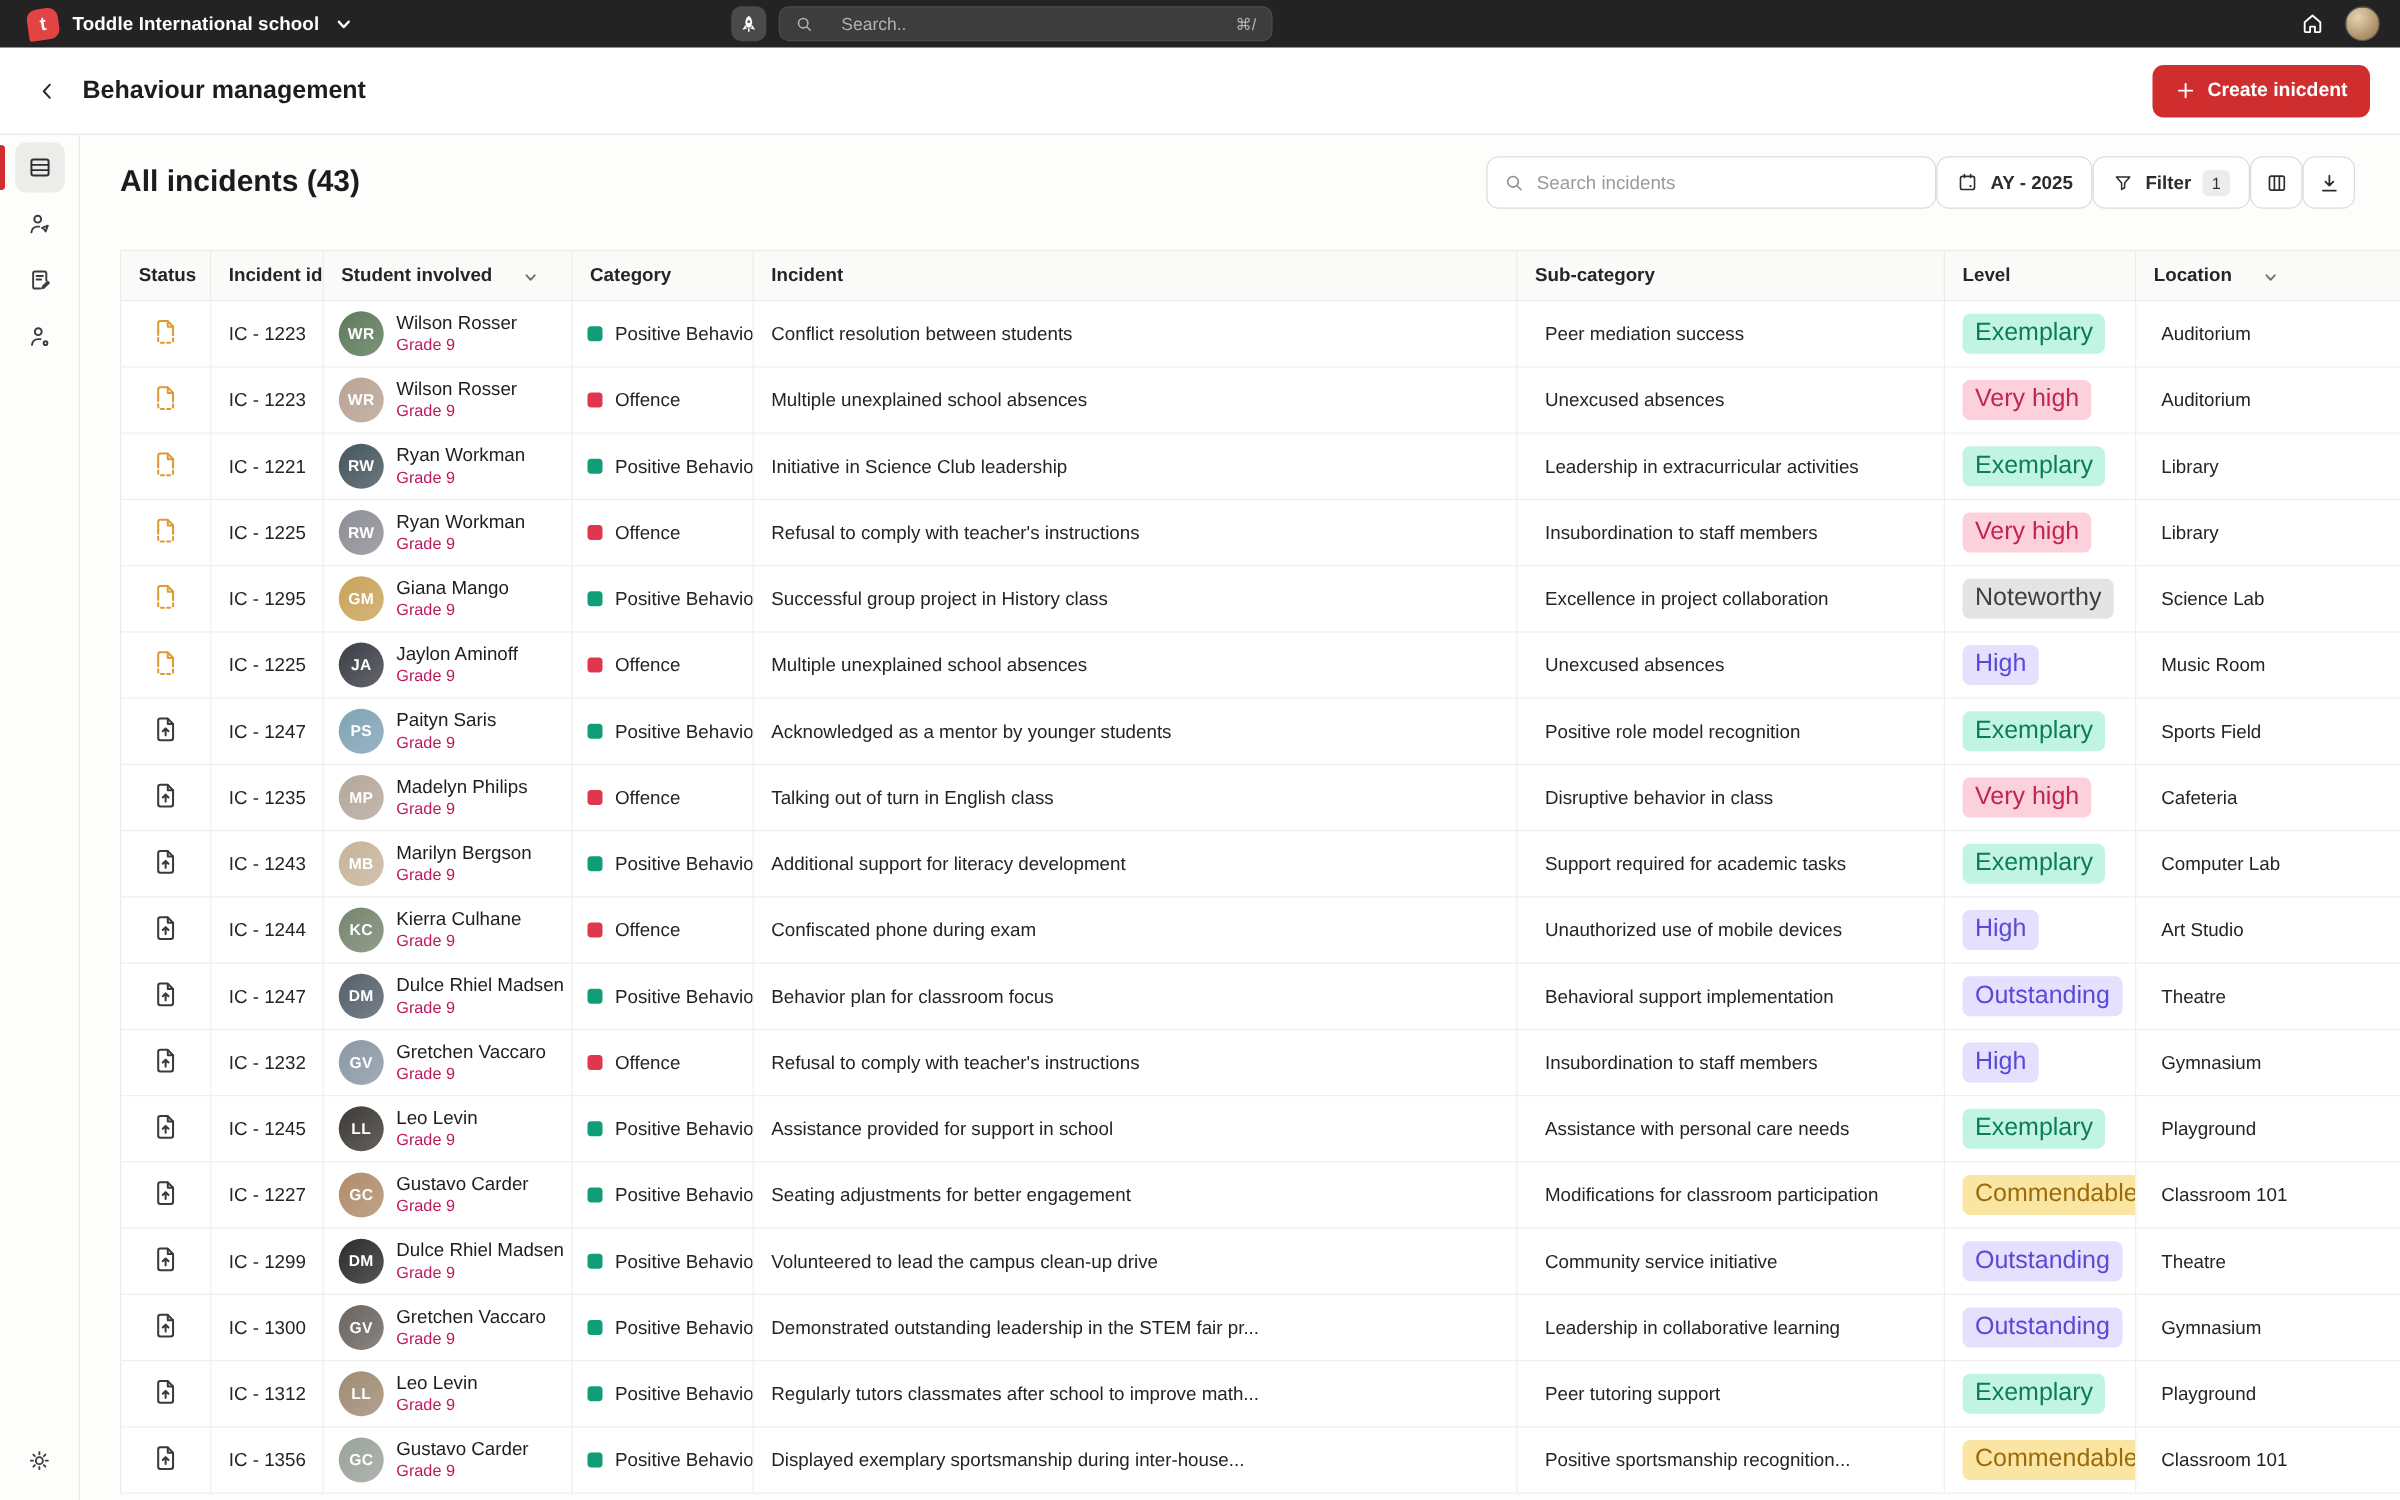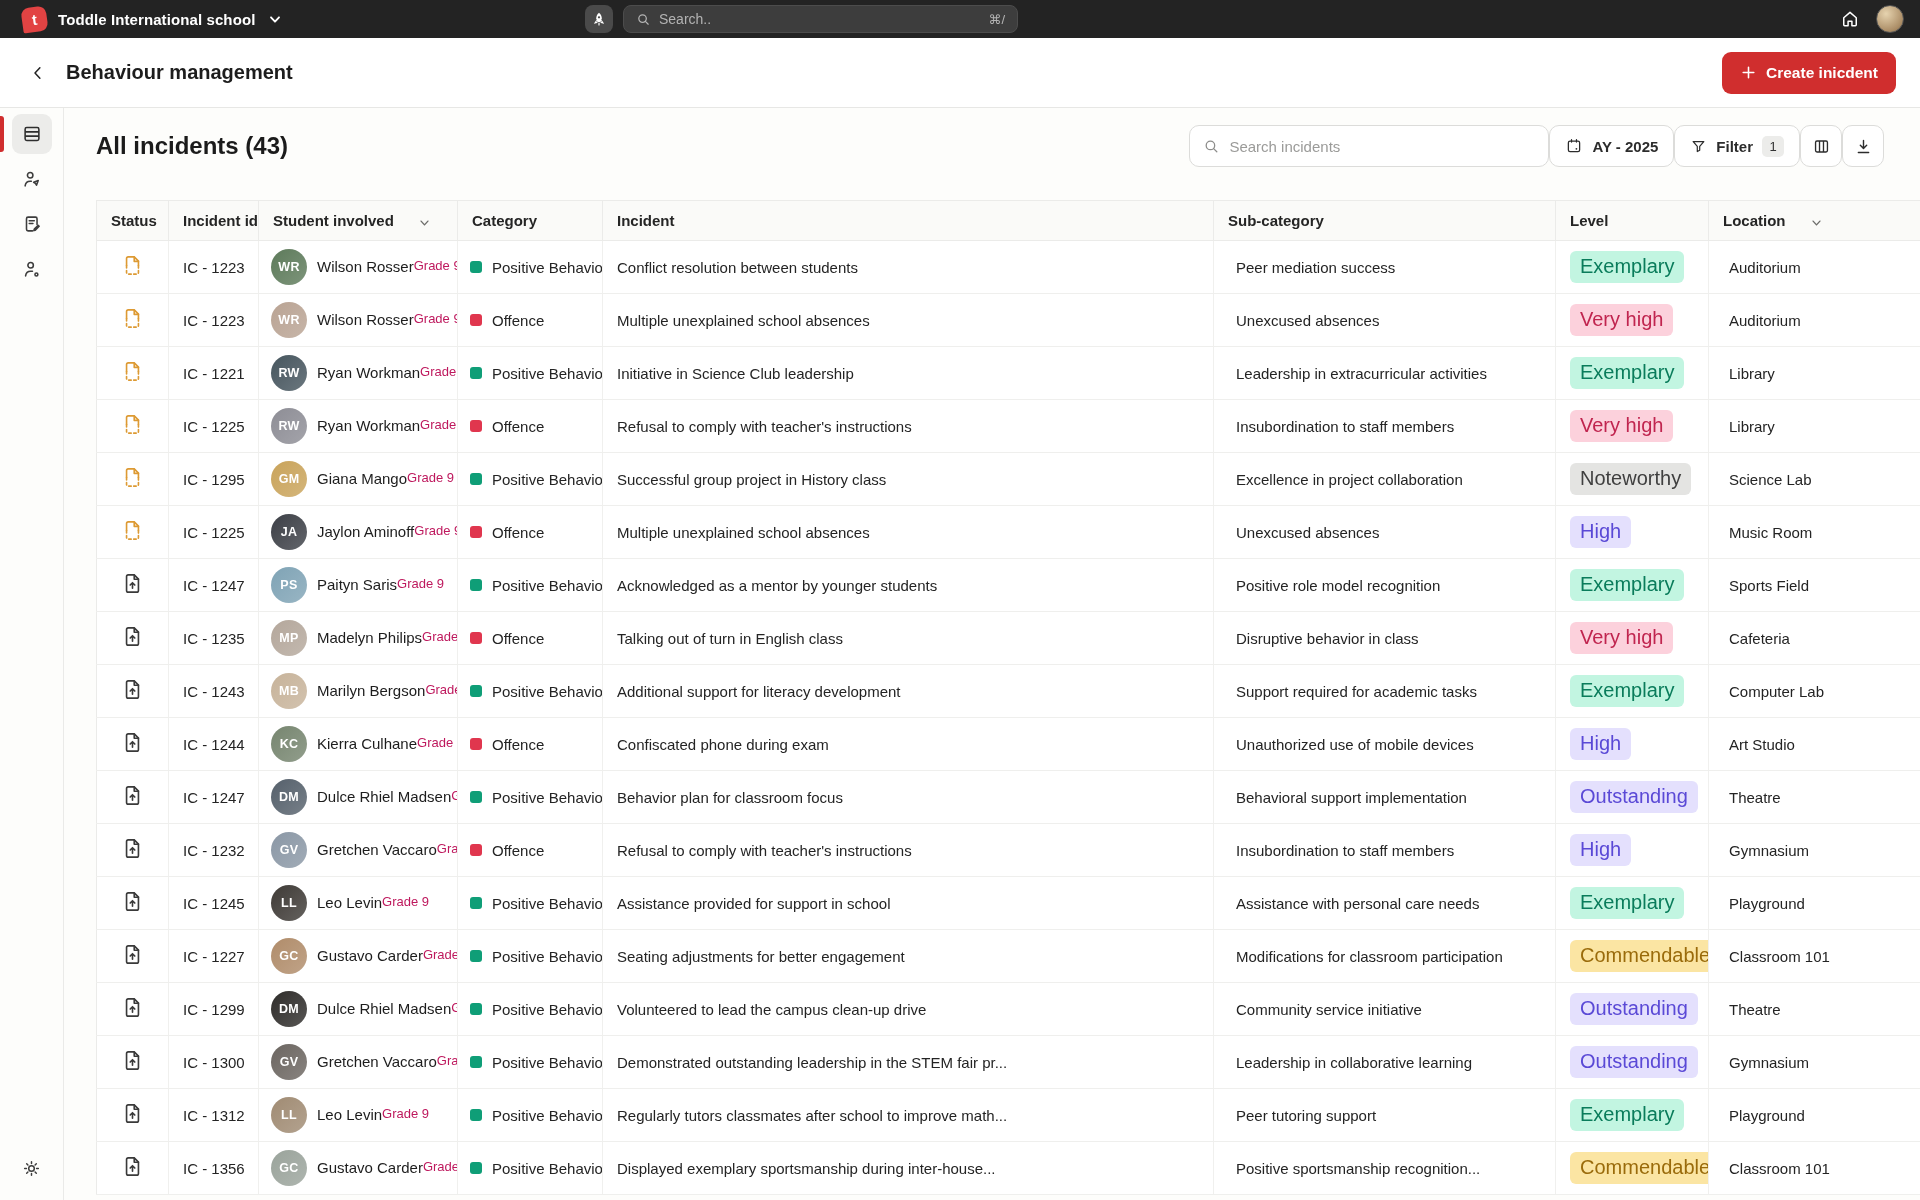--- a/index.html
+++ b/index.html
@@ -12,21 +12,21 @@
   .brand { display:flex; align-items:center; gap:11px; cursor:pointer; }
   .logo { width:25px; height:25px; background:#e24343; border-radius:8px 8px 8px 2px;
     transform:rotate(-8deg); display:flex; align-items:center; justify-content:center;
     color:#fff; font-weight:bold; font-size:15px; }
   .brand-name { font-size:15px; font-weight:700; letter-spacing:.1px; }
   .brand-caret { margin-left:4px; }
   .topbar-center { position:absolute; left:585px; top:5px; display:flex; gap:10px; align-items:center; }
   .rocket-btn { width:28px; height:28px; background:#4a4a4a; border-radius:8px;
     display:flex; align-items:center; justify-content:center; cursor:pointer; }
   .top-search { width:395px; height:28px; background:#3d3d3d; border:1px solid #4c4c4c;
-    border-radius:8px; display:flex; align-items:center; padding:0 12px; gap:8px; color:#b3b3b3; font-size:14px; }
+    border-radius:8px; display:flex; align-items:center; padding:0 12px; gap:22px; color:#b3b3b3; font-size:14px; }
   .top-search .kbd { margin-left:auto; font-size:13px; color:#b3b3b3; }
   .topbar-right { margin-left:auto; display:flex; align-items:center; gap:16px; }
   .tb-avatar { width:28px; height:28px; border-radius:50%;
     background:radial-gradient(circle at 35% 30%, #e6d3af, #ab8d66 70%, #7a6246);
     border:1px solid #555; cursor:pointer; }
 
   
   .page-header { height:70px; display:flex; align-items:center; padding:0 24px 0 24px;
     border-bottom:1px solid #e7e7e5; background:#fff; }
   .back-btn { width:28px; height:28px; display:flex; align-items:center; justify-content:center; cursor:pointer; }
@@ -73,21 +73,21 @@
   tbody td { height:53px; border-bottom:1px solid #efefed; border-right:1px solid #f0f0ee;
     font-size:15px; color:#242424; white-space:nowrap; overflow:hidden; background:#fff; }
   tbody td:last-child { border-right:none; }
   table, td.c-status { border-left:1px solid #ebebe9; }
   td.c-status { text-align:center; }
   td.c-status svg { vertical-align:middle; }
   td.c-id { padding-left:14px; }
   .student { display:flex; align-items:center; gap:10px; padding-left:12px; }
   .avatar { width:36px; height:36px; border-radius:50%; flex:0 0 36px; display:flex; align-items:center;
     justify-content:center; color:#fff; font-size:12.5px; font-weight:700; letter-spacing:.3px; }
-  .s-meta { display:flex; flex-direction:row; line-height:1.22; }
+  .s-meta { display:flex; flex-direction:column; line-height:1.22; }
   .s-name { font-size:15px; color:#1d1d1d; }
   .s-grade { font-size:13px; color:#be185d; }
   .cat { display:flex; align-items:center; gap:10px; padding-left:12px; }
   .cat-dot { width:12px; height:12px; border-radius:3px; flex:0 0 12px; }
   td.c-incident { padding-left:14px; }
   td.c-subcat { padding-left:22px; }
   td.c-level { padding-left:14px; }
   .level-badge { display:inline-block; padding:4px 10px 5px; border-radius:6px; font-size:20px; }
   td.c-loc { padding-left:20px; }
   tbody tr { cursor:pointer;padding-left:13px; }

